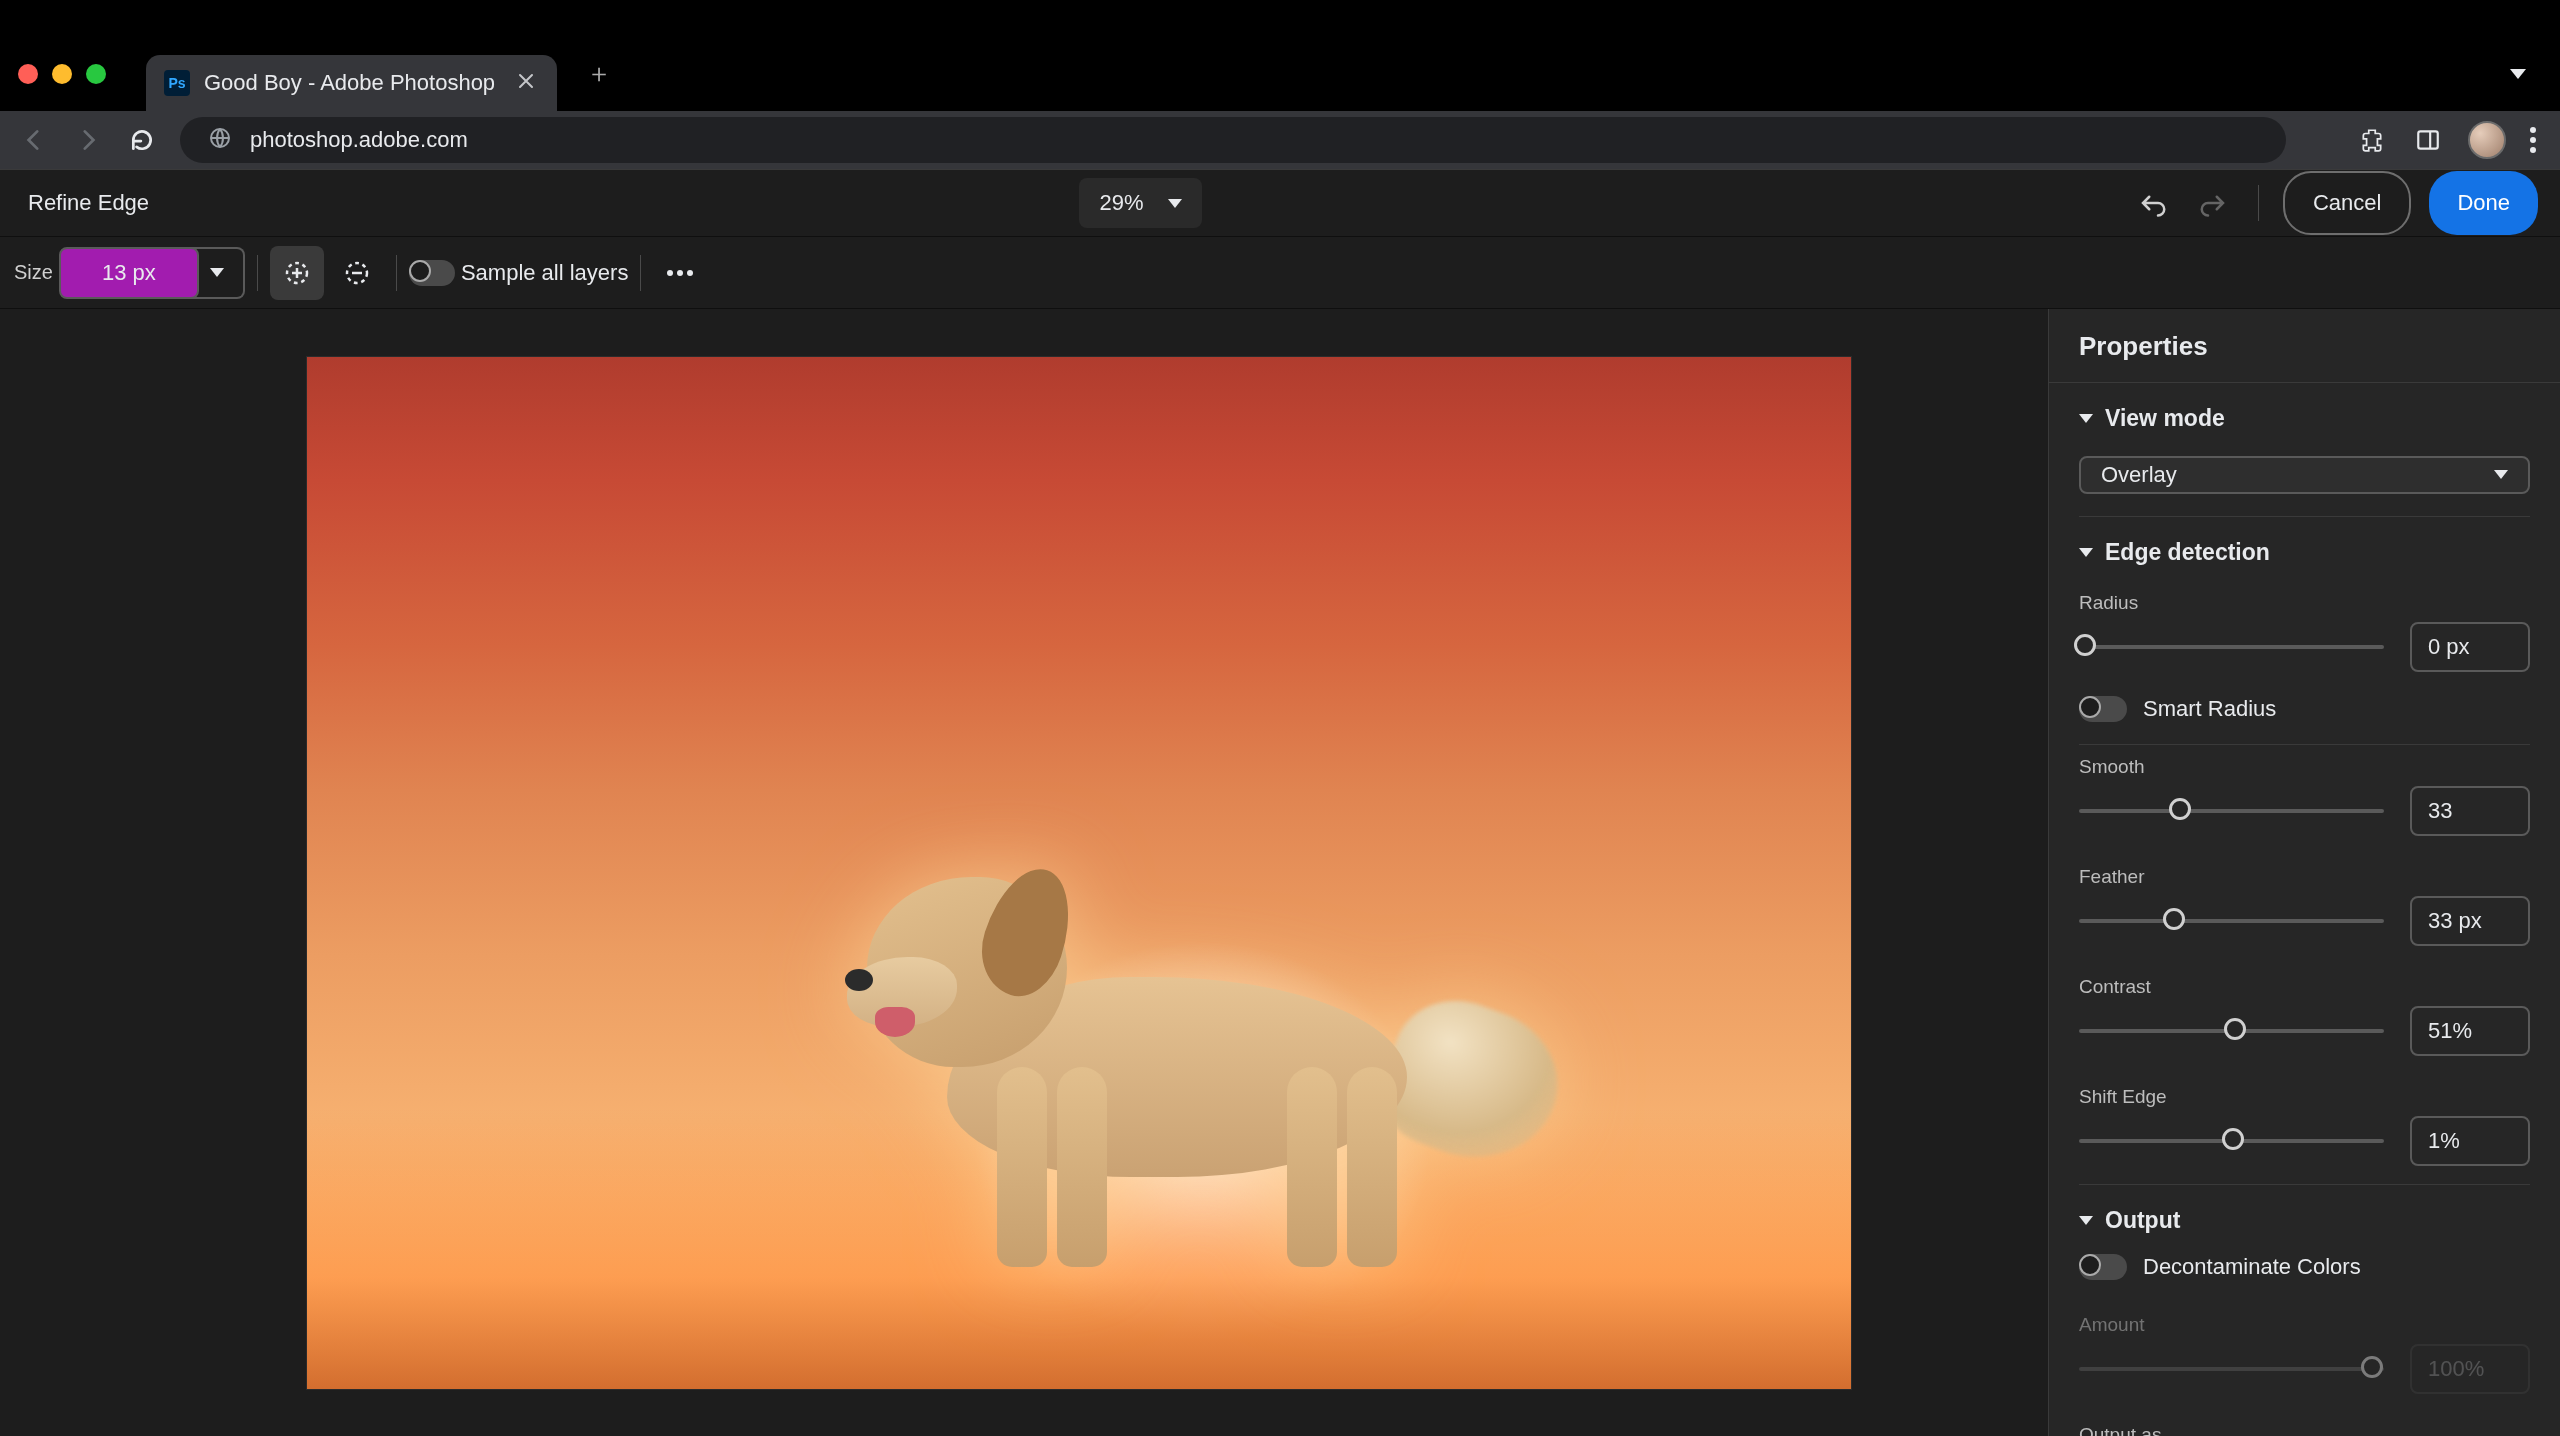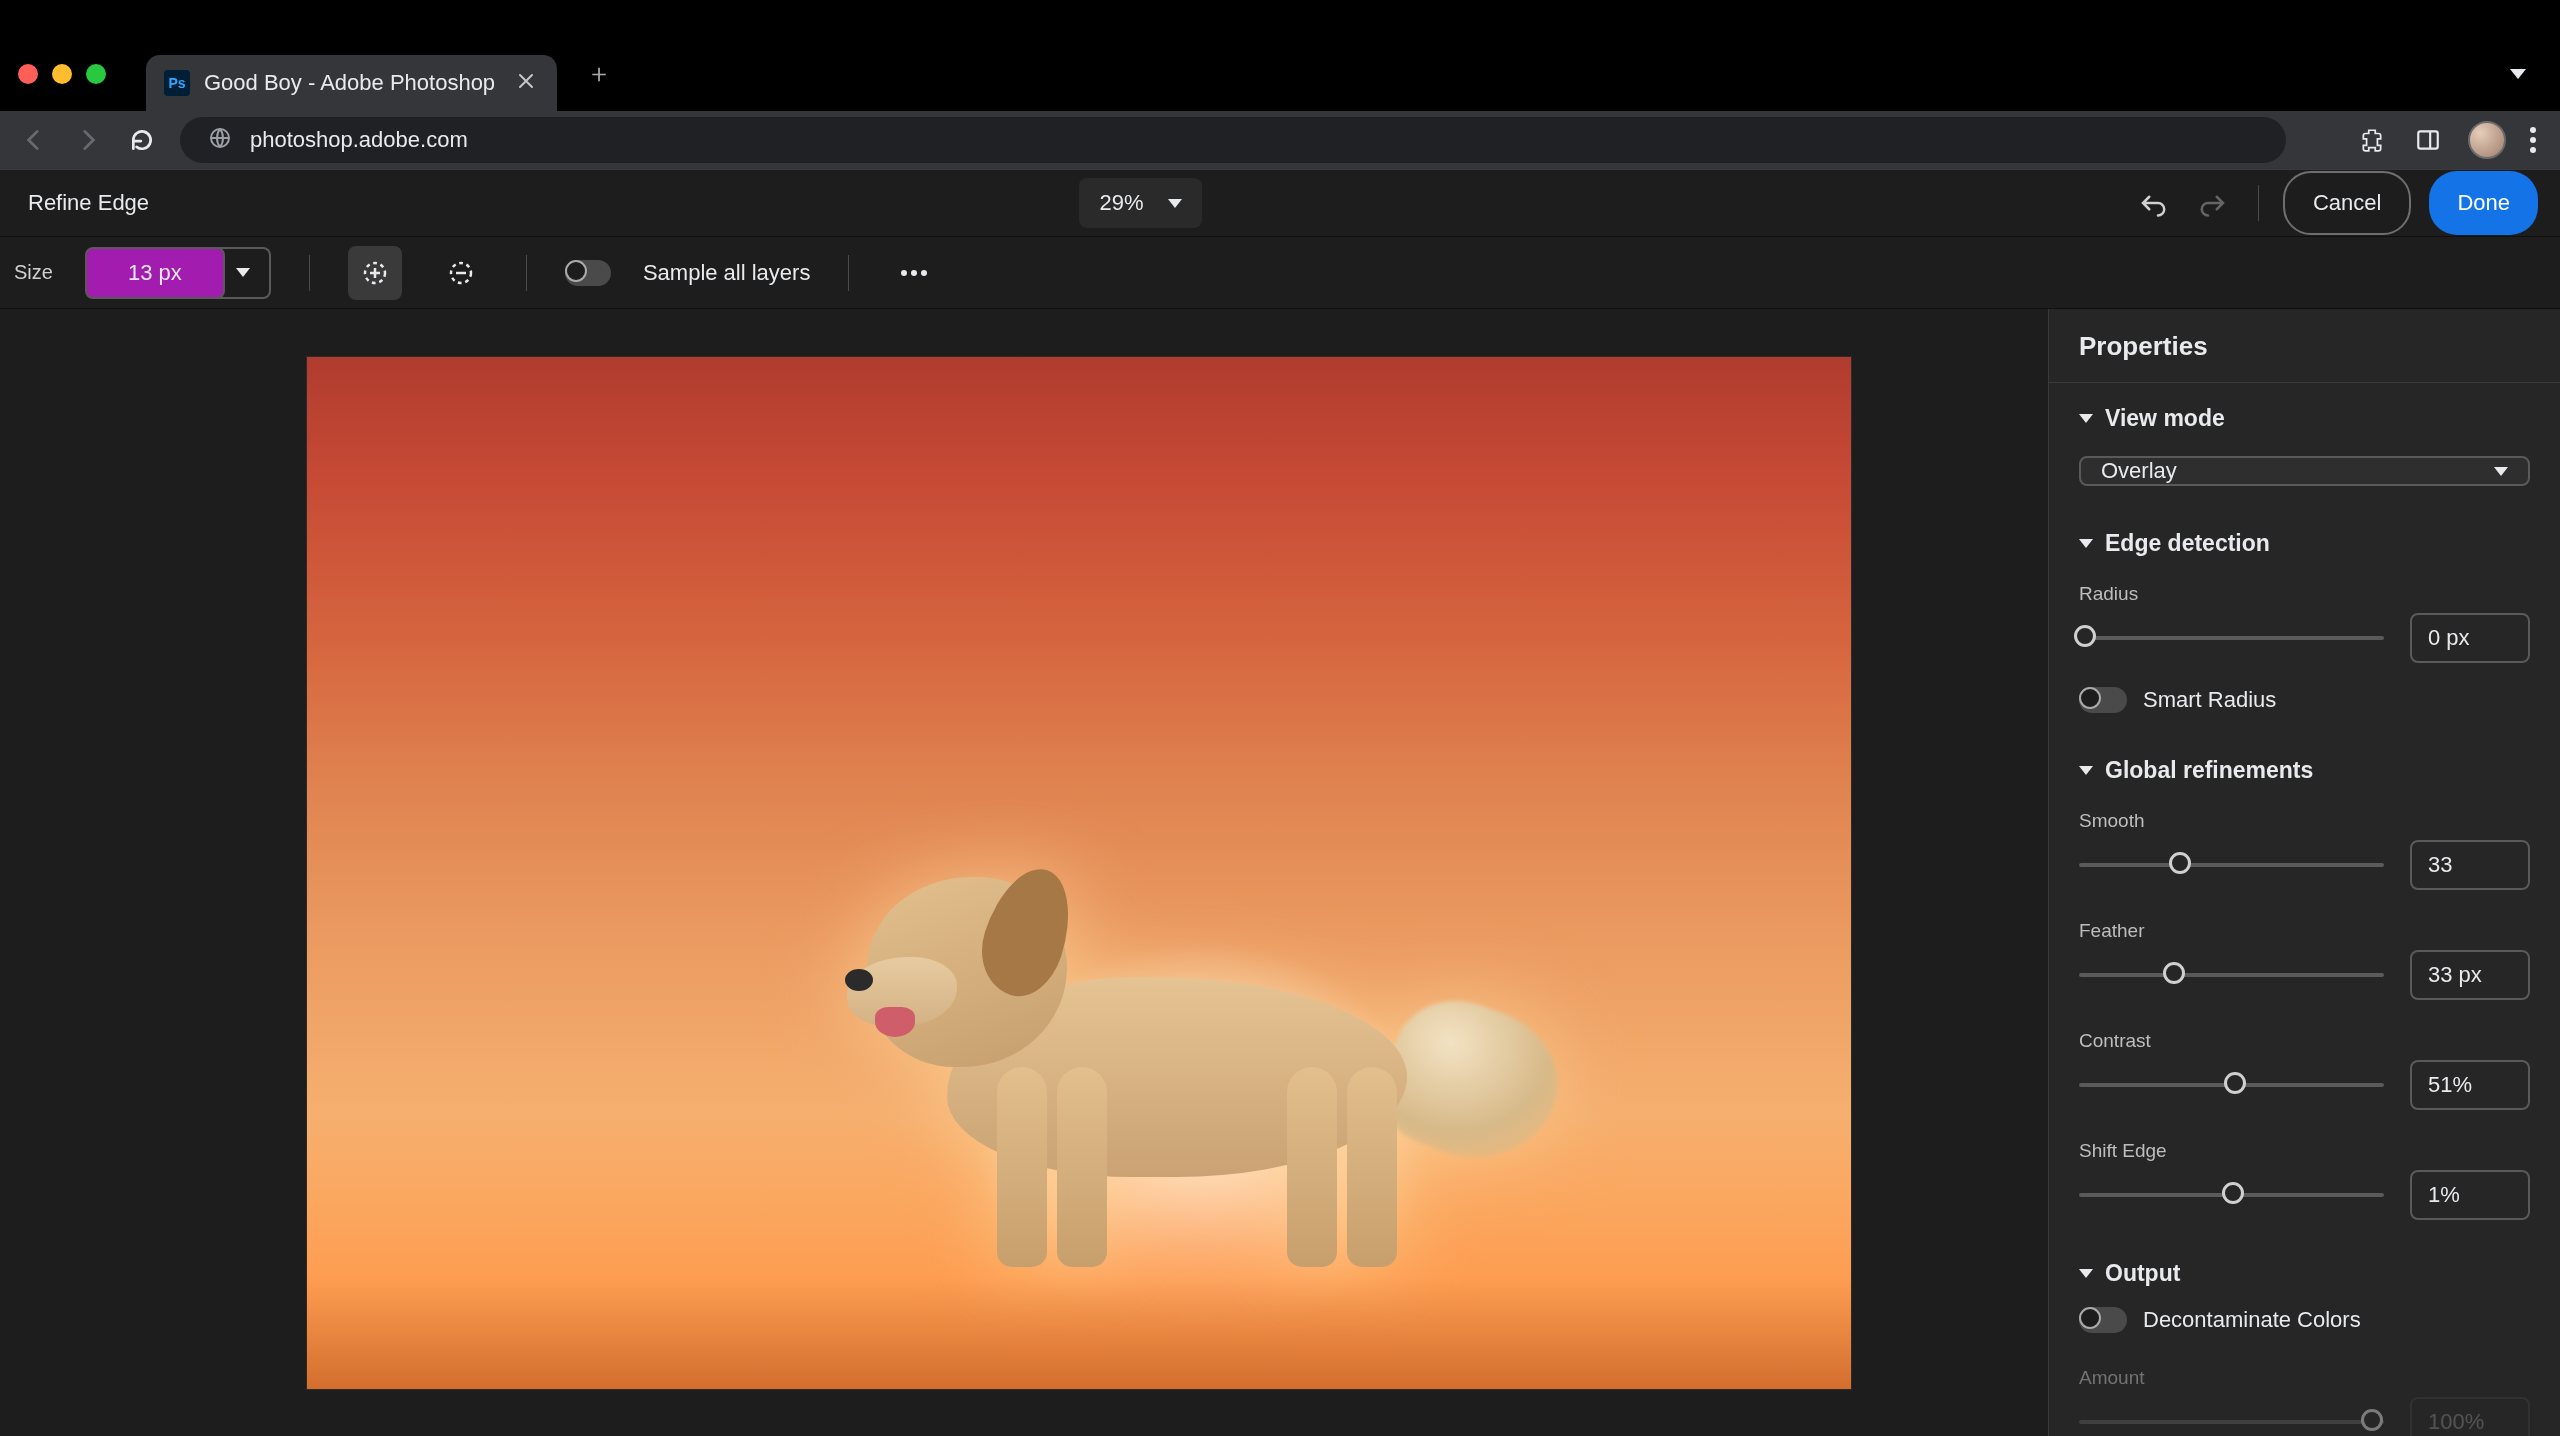--- a/index.html
+++ b/index.html
@@ -39,21 +39,21 @@
   .zoom-dd { margin: 0 auto; background:#2a2a2a; height:50px; display:flex; align-items:center; gap:24px; padding: 0 20px; border-radius:8px; font-size:22px; color:#e8eaed; }
   .zoom-dd .caret { width:0;height:0;border-left:7px solid transparent;border-right:7px solid transparent;border-top:9px solid #e8eaed; }
   .top-actions { display:flex; align-items:center; gap: 18px; margin-right: 22px; }
   .icon-btn { width:42px; height:42px; display:flex; align-items:center; justify-content:center; color:#d0d0d0; border-radius:6px; }
   .divider-v { width:1px; height:36px; background:#4a4a4a; margin: 0 6px; }
   .pill-btn { height:64px; padding: 0 28px; border-radius: 28px; display:flex; align-items:center; font-size:22px; }
   .btn-cancel { border:2px solid #6e6e6e; color:#e8eaed; background:transparent; }
   .btn-done { background:#1473e6; color:#fff; }
 
   
-  .tool-opts { background:#1d1d1d; height: 72px; display:flex; align-items:center; padding-left:14px; gap: 32px; border-bottom:1px solid #0f0f0f; }
+  .tool-opts { background:#1d1d1d; height: 72px; display:flex; align-items:center; padding-left:14px; gap: 6px; border-bottom:1px solid #0f0f0f; }
   .opt-label { font-size:20px; color:#d0d0d0; }
   .size-input { width:140px; height:52px; background:#a21caf; border:2px solid #5a5a5a; border-radius:8px; display:flex; align-items:center; justify-content:center; font-size:22px; color:#e8eaed; }
   .size-dd { width:54px; height:52px; border:2px solid #5a5a5a; border-left:none; border-radius:0 8px 8px 0; display:flex; align-items:center; justify-content:center; margin-left:-8px; }
   .size-dd .caret { width:0;height:0;border-left:7px solid transparent;border-right:7px solid transparent;border-top:9px solid #e8eaed; }
   .sq-btn { width:54px; height:54px; display:flex; align-items:center; justify-content:center; border-radius:8px; }
   .sq-btn.active { background:#3a3a3a; }
   .toggle { width:46px; height:26px; background:#4a4a4a; border-radius:14px; position:relative; }
   .toggle .knob { width:22px; height:22px; background:#1d1d1d; border:2px solid #aaa; border-radius:50%; position:absolute; top:0px; left:0px; }
 
   
@@ -276,24 +276,20 @@
       <div class="num-box">0 px</div>
     </div>
     <div class="toggle-row">
       <div class="toggle">
           <div class="knob"></div>
         </div>
       <span class="tlabel">Smart Radius</span>
     </div>
     <div class="subdiv"></div>
 
-    <div class="section-head">
-      <span class="sect-caret"></span>
-      <span>Global refinements</span>
-    </div>
 
     <div class="field-label">Smooth</div>
     <div class="slider-row">
       <div class="slider">
           <div class="knob" style="left: 33%;"></div>
         </div>
       <div class="num-box">33</div>
     </div>
 
     <div class="field-label">Feather</div>

